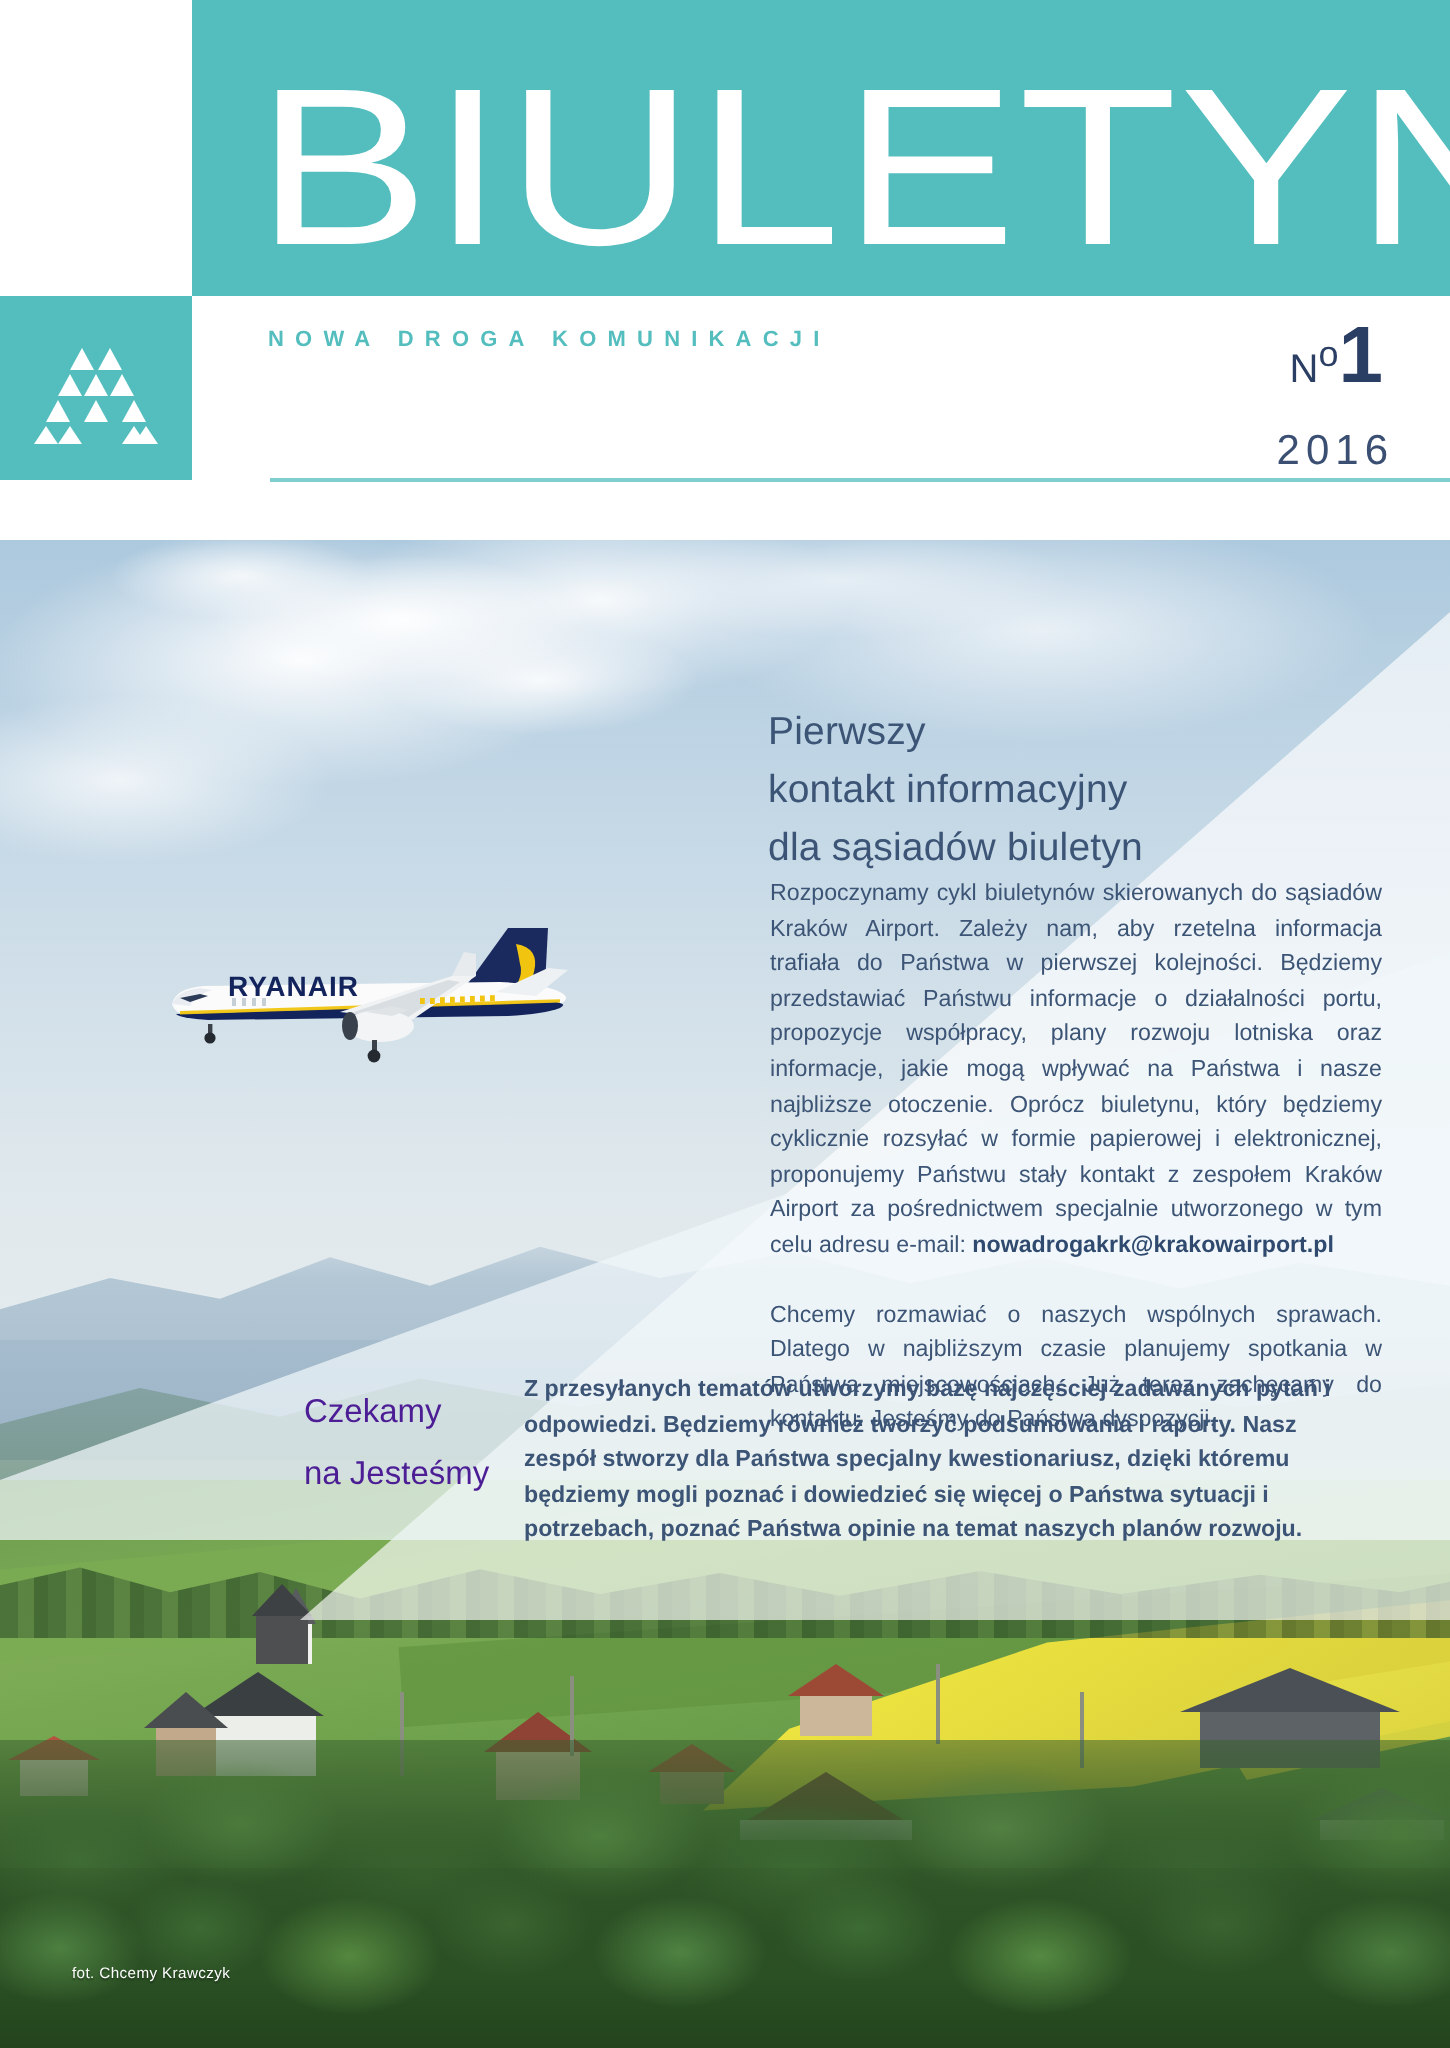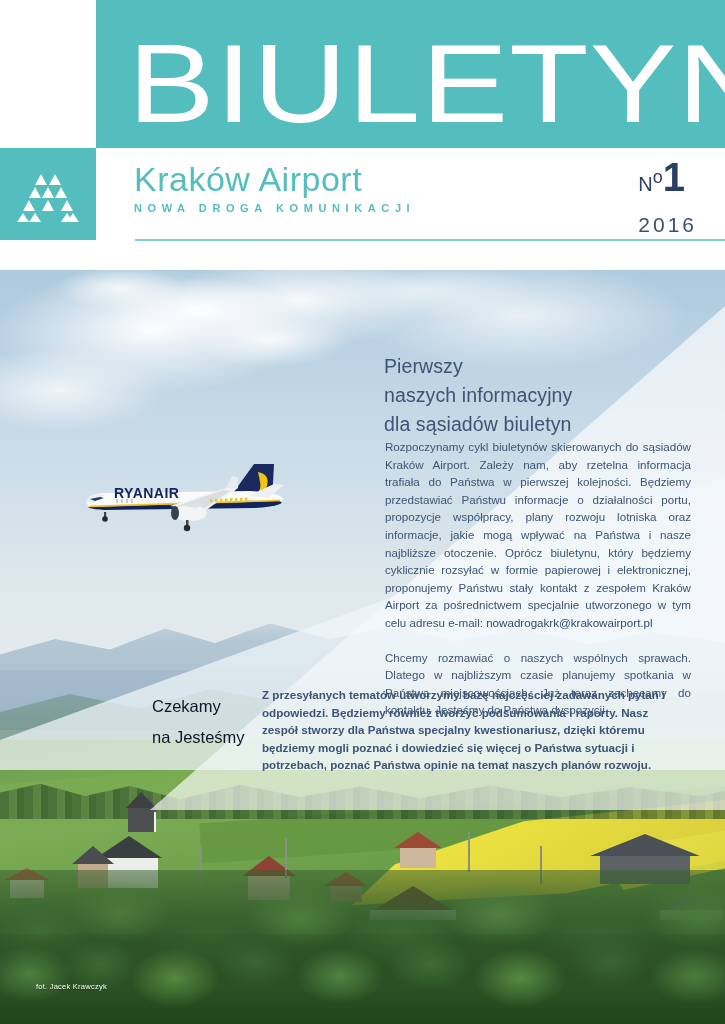--- a/index.html
+++ b/index.html
@@ -67,21 +67,21 @@
     margin-top: 4px;
     font-size: 11px;
     font-weight: 600;
     color: #54bdbe;
     letter-spacing: 5.6px;
     white-space: nowrap;
   }
   .issue-box {
     position: absolute;
     right: 28px; top: 160px;
-    text-align: left;
+    text-align: center;
     color: #2b3e63;
   }
   .issue-line1 {
     font-size: 20px;
     font-weight: 400;
     color: #2b3e63;
     line-height: 34px;
     white-space: nowrap;
   }
   .issue-line1 .issue-num {
@@ -265,29 +265,29 @@
     width: 306px;
   }
   .body-col p {
     font-size: 11.6px;
     line-height: 17.6px;
     color: #3c5475;
     text-align: justify;
     margin: 0 0 17px 0;
   }
   .body-col p:last-child { margin-bottom: 0; }
-  .email { font-weight: 400; color: #2f4a6e; }
+  .email { font-weight: 700; color: #2f4a6e; }
 
   .czekamy {
     position: absolute;
     left: 152px; top: 405px;
     width: 115px;
     font-size: 16.5px;
     line-height: 31px;
-    color: #0f172a;
+    color: #4c1d95;
     font-weight: 400;
   }
 
   .last-col {
     position: absolute;
     left: 262px; top: 400px;
     width: 410px;
   }
   .last-col p {
     font-size: 11.6px;
@@ -338,21 +338,20 @@
 
           <polygon points="19,45 25,54 13,54"></polygon>
           <polygon points="51,45 57,54 45,54"></polygon>
         </g>
       </svg>
     </div>
 
     <div class="title-biuletyn">BIULETYN</div>
 
     <div class="subtitle-wrap">
-      <div class="subtitle-main">Kraków Airport</div>
       <div class="subtitle-sub">NOWA DROGA KOMUNIKACJI</div>
     </div>
 
     <div class="issue-box">
       <div class="issue-line1"><span>N</span><span class="issue-sup">o</span><span class="issue-num">1</span></div>
       <div class="issue-year">2016</div>
     </div>
 
     <div class="teal-rule"></div>
   </div>
@@ -471,35 +470,35 @@
     </div>
 
     <div class="wedge"></div>
     <div class="wedge3"></div>
     <div class="haze-top"></div>
 
     <div class="content">
 
       <div class="headline">
         <div>Pierwszy</div>
-        <div>naszych informacyjny</div>
+        <div>kontakt informacyjny</div>
         <div>dla sąsiadów biuletyn</div>
       </div>
 
       <div class="body-col">
         <p><span>Rozpoczynamy cykl biuletynów skierowanych do sąsiadów Kraków Airport. Zależy nam, aby rzetelna informacja trafiała do Państwa w pierwszej kolejności. Będziemy przedstawiać Państwu informacje o działalności portu, propozycje współpracy, plany rozwoju lotniska oraz informacje, jakie mogą wpływać na Państwa i nasze najbliższe otoczenie. Oprócz biuletynu, który będziemy cyklicznie rozsyłać w formie papierowej i elektronicznej, proponujemy Państwu stały kontakt z zespołem Kraków Airport za pośrednictwem specjalnie utworzonego w tym celu adresu e-mail: </span><span class="email">nowadrogakrk@krakowairport.pl</span></p>
         <p>Chcemy rozmawiać o naszych wspólnych sprawach. Dlatego w najbliższym czasie planujemy spotkania w Państwa miejscowościach. Już teraz zachęcamy do kontaktu. Jesteśmy do Państwa dyspozycji.</p>
       </div>
 
       <div class="czekamy">
         <div>Czekamy</div>
         <div>na Jesteśmy</div>
       </div>
 
       <div class="last-col">
         <p>Z przesyłanych tematów utworzymy bazę najczęściej zadawanych pytań i odpowiedzi. Będziemy również tworzyć podsumowania i raporty. Nasz zespół stworzy dla Państwa specjalny kwestionariusz, dzięki któremu będziemy mogli poznać i dowiedzieć się więcej o Państwa sytuacji i potrzebach, poznać Państwa opinie na temat naszych planów rozwoju.</p>
       </div>
     </div>
 
-    <div class="photo-credit">fot. Jacek Krawczyk</div>
+    <div class="photo-credit">fot. Chcemy Krawczyk</div>
   </div>
 
 </div>
 
 </body></html>

